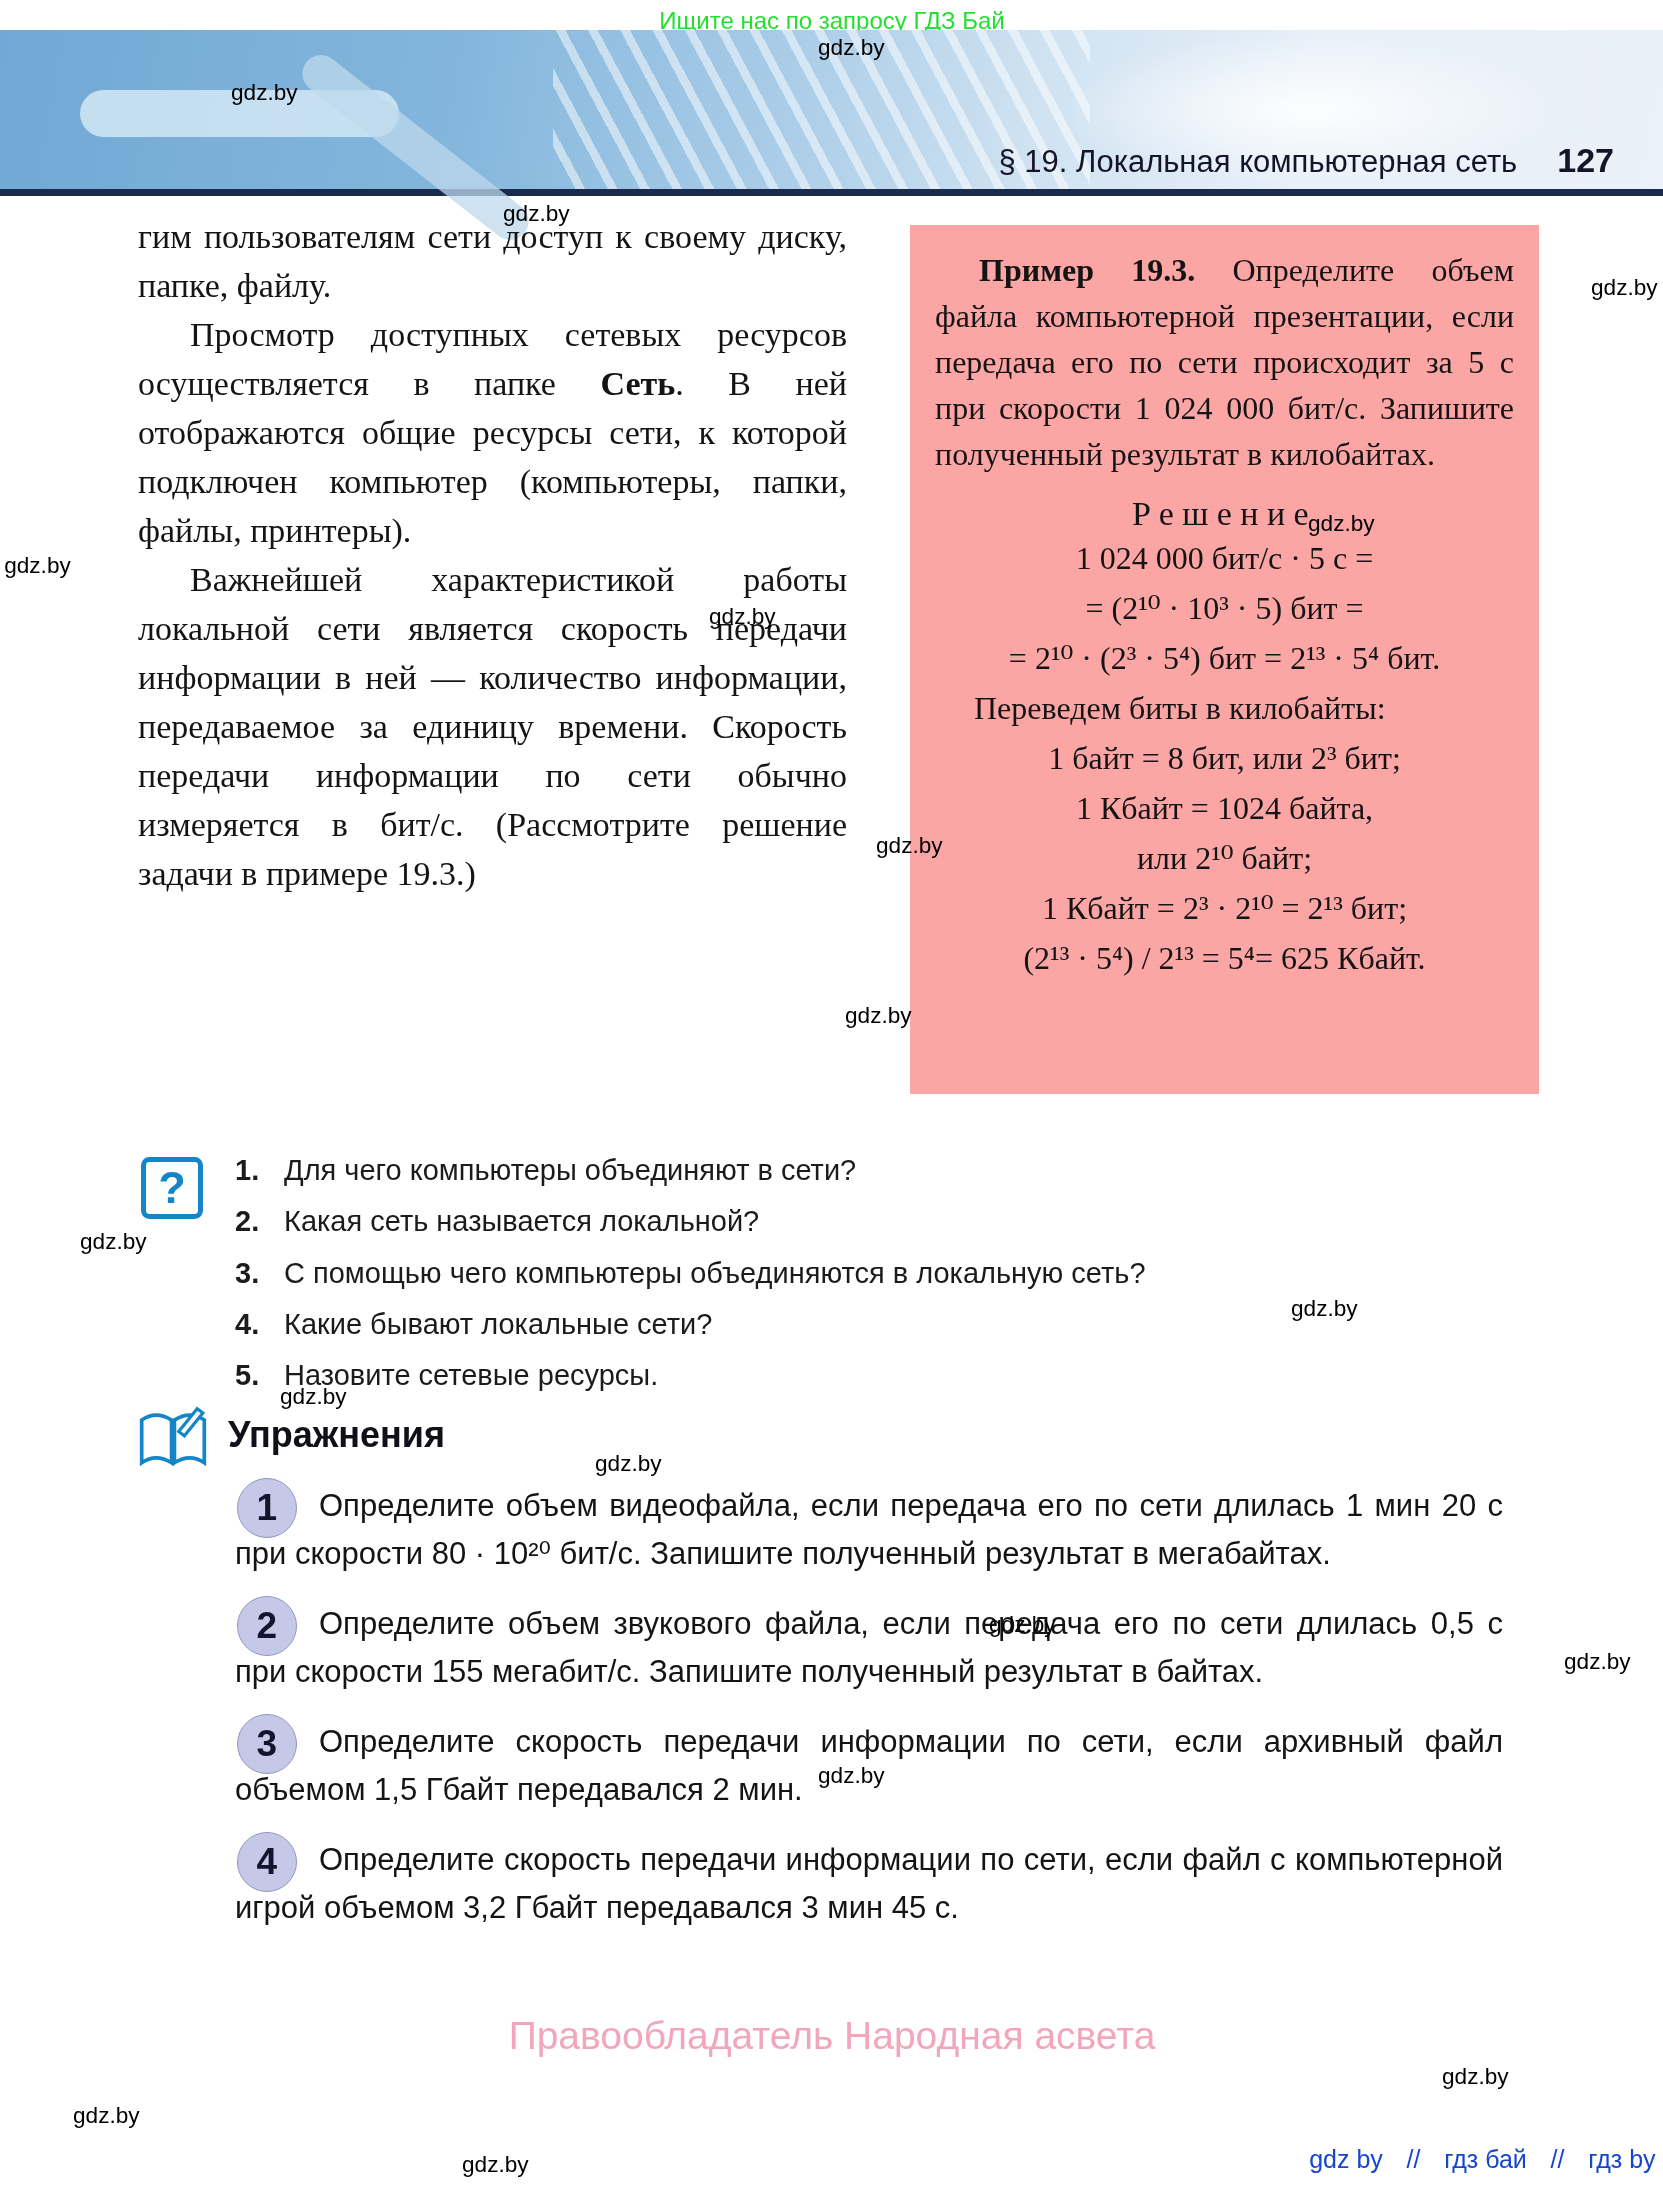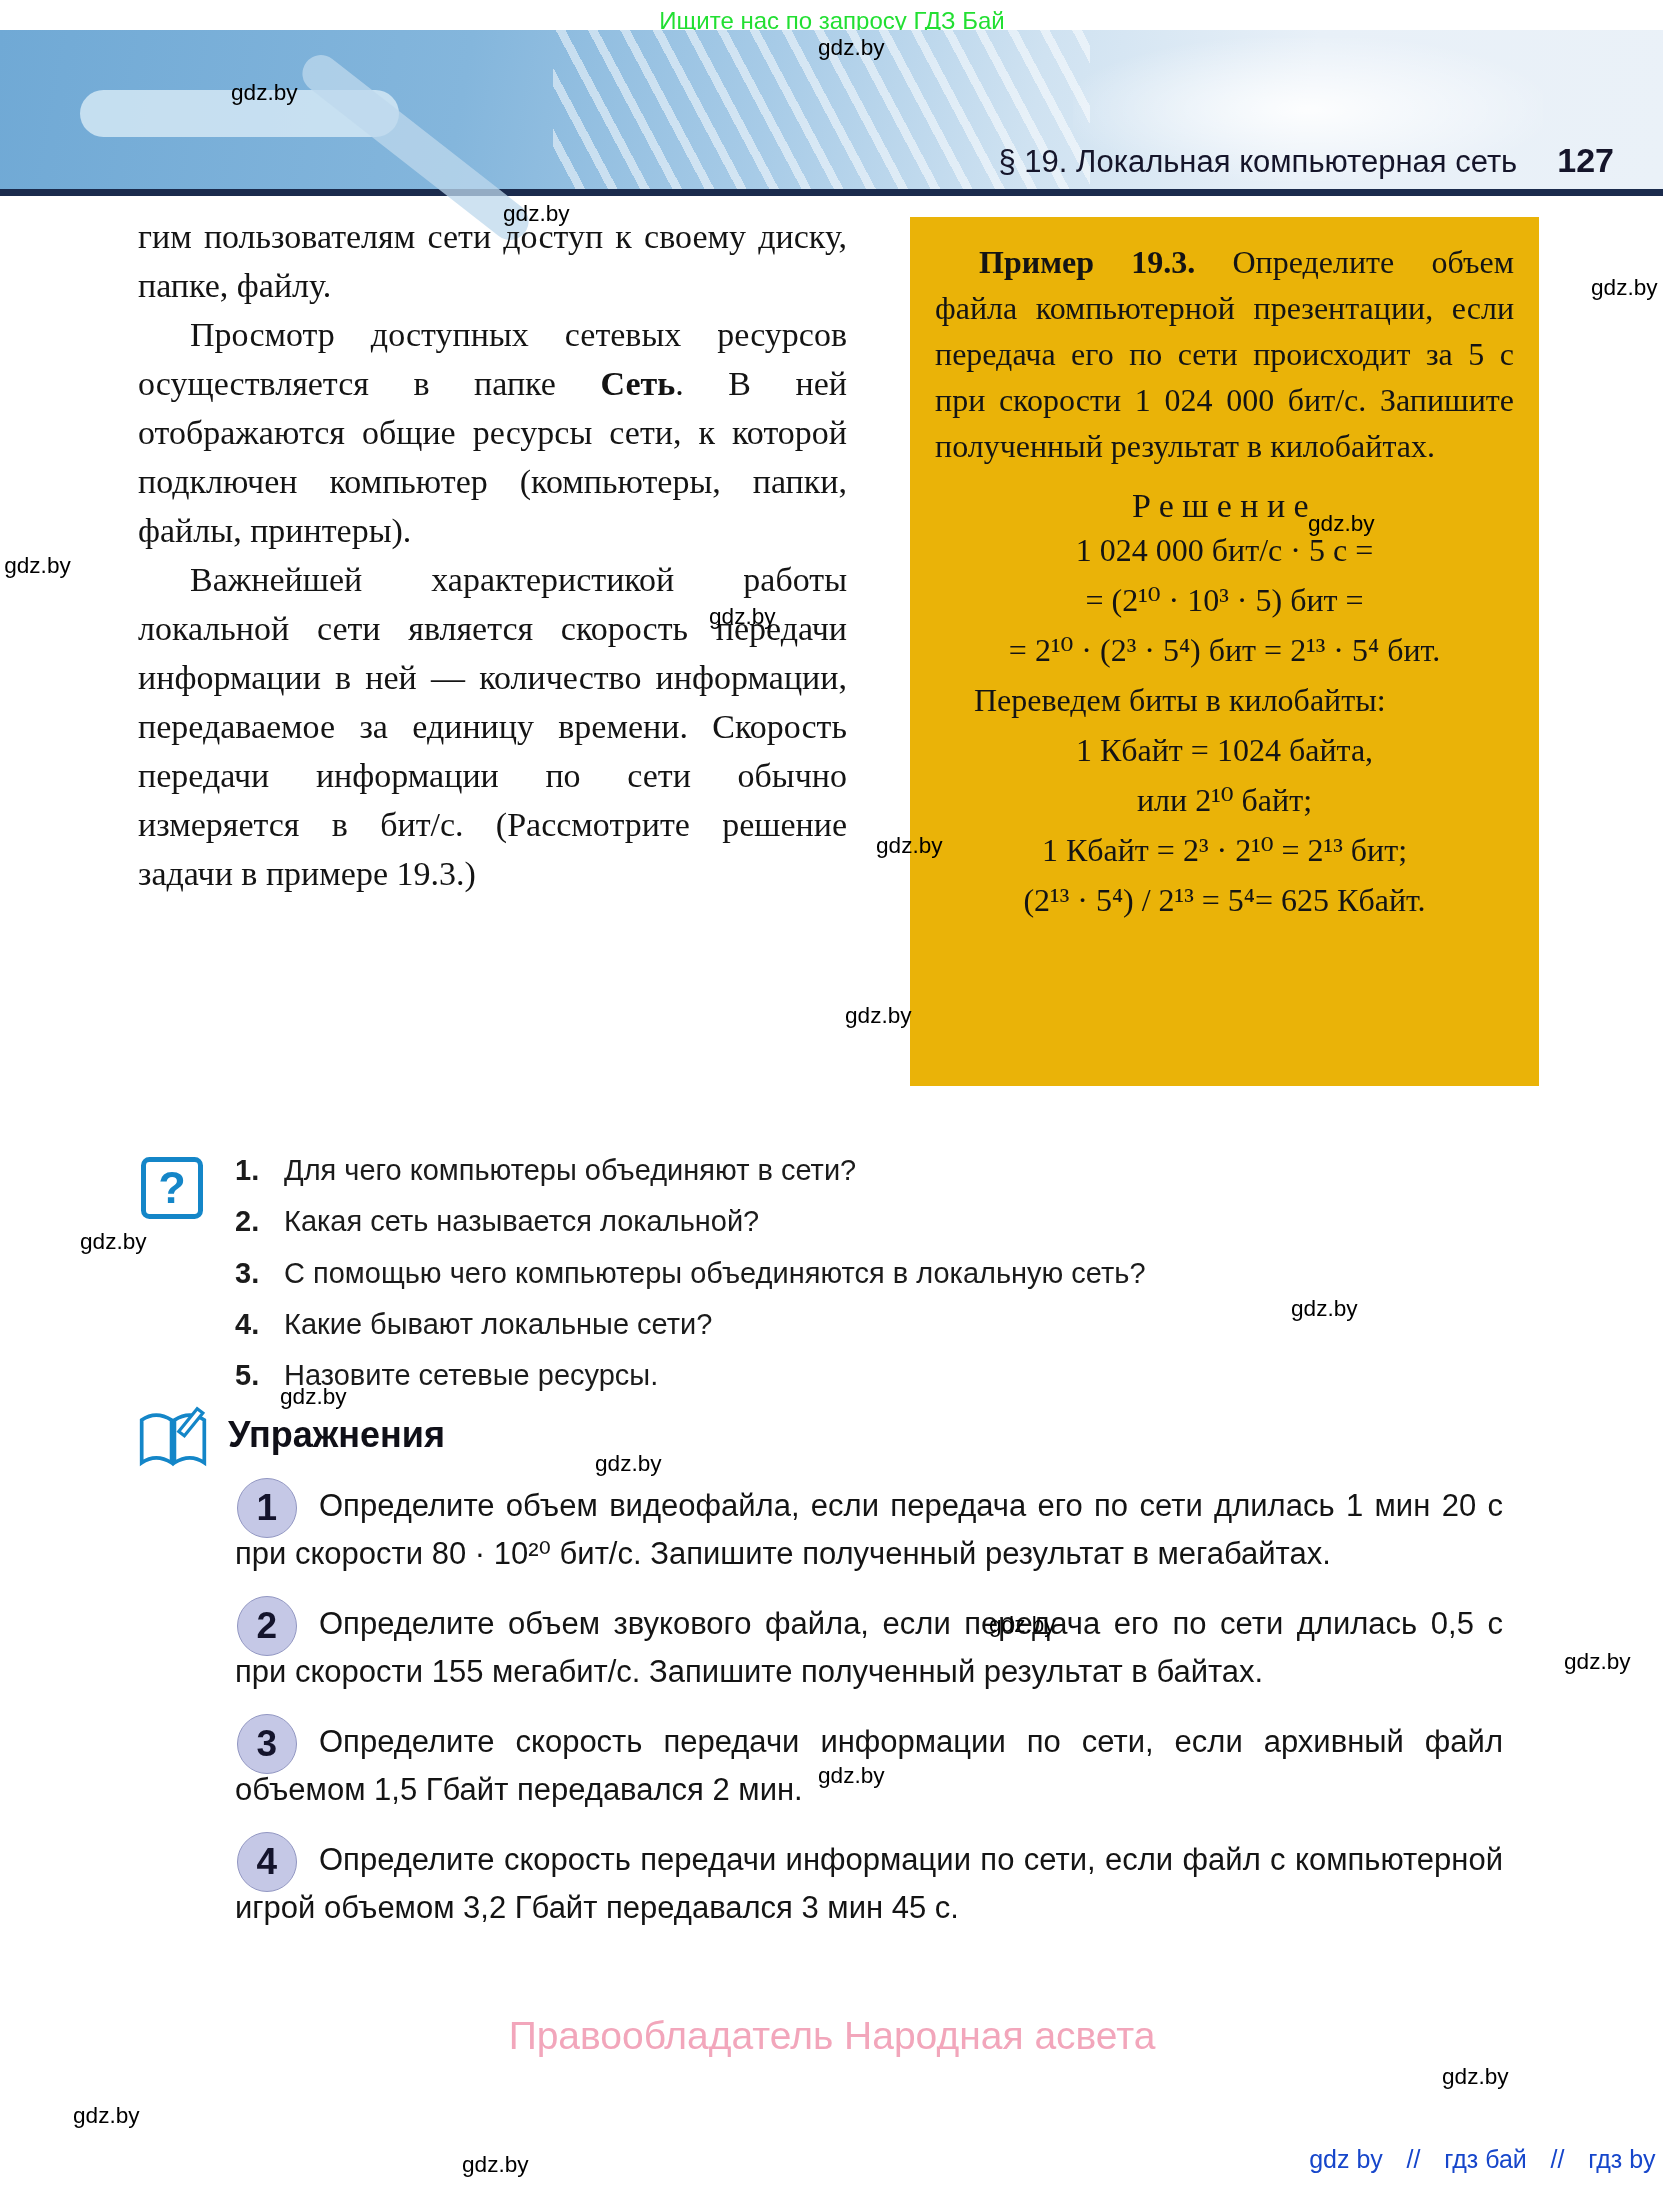--- a/index.html
+++ b/index.html
@@ -32,22 +32,22 @@
   .wm{position:absolute;font-family:"Liberation Sans","DejaVu Sans",sans-serif;
       font-size:22.6px;color:#000000;z-index:5;white-space:nowrap;}
 
   
   .leftcol{position:absolute;left:138px;top:212px;width:709px;
            font-size:34px;line-height:49px;text-align:justify;}
   .leftcol p{margin:0;}
   .leftcol p.ind{text-indent:52px;}
 
   
-  .exbox{position:absolute;left:910px;top:217px;width:629px;height:869px;
-         background:#eab308;box-sizing:border-box;padding:22px 25px 0 25px;}
+  .exbox{position:absolute;left:910px;top:225px;width:629px;height:869px;
+         background:#fca5a5;box-sizing:border-box;padding:22px 25px 0 25px;}
   .exbox .statement{font-size:32px;line-height:46px;text-align:justify;text-indent:44px;margin:0;}
   .exbox .sol-title{font-size:34px;text-align:center;letter-spacing:8.4px;margin-top:18.4px;}
   .exbox .sline{font-size:32px;line-height:50px;text-align:center;white-space:nowrap;}
   .exbox .sline.left{text-align:left;padding-left:39px;}
 
   
   .qicon{position:absolute;left:141px;top:1157px;width:52px;height:52px;border:5.9px solid #1486c8;
          border-radius:8.4px;display:flex;align-items:center;justify-content:center;
          font-family:"Liberation Sans","DejaVu Sans",sans-serif;
          font-size:45px;font-weight:bold;color:#1486c8;}
@@ -124,20 +124,21 @@
     <p class="ind">Важнейшей характеристикой работы локальной сети является скорость передачи информации в ней — количество информации, передаваемое за единицу времени. Скорость передачи информации по сети обычно измеряется в бит/с. (Рассмотрите решение задачи в примере 19.3.)</p>
   </div>
 
   <div class="exbox">
     <p class="statement"><b>Пример 19.3.</b><span> Определите объем файла компьютерной презентации, если передача его по сети происходит за 5 с при скорости 1 024 000 бит/с. Запишите полученный результат в килобайтах.</span></p>
     <div class="sol-title">Решение</div>
     <div class="sline">1 024 000 бит/с · 5 с =</div>
     <div class="sline">= (2¹⁰ · 10³ · 5) бит =</div>
     <div class="sline">= 2¹⁰ · (2³ · 5⁴) бит = 2¹³ · 5⁴ бит.</div>
     <div class="sline left">Переведем биты в килобайты:</div>
+    <div class="sline">1 байт = 8 бит, или 2³ бит;</div>
     <div class="sline">1 Кбайт = 1024 байта,</div>
     <div class="sline">или 2¹⁰ байт;</div>
     <div class="sline">1 Кбайт = 2³ · 2¹⁰ = 2¹³ бит;</div>
     <div class="sline">(2¹³ · 5⁴) / 2¹³ = 5⁴= 625 Кбайт.</div>
   </div>
 
   <div class="qicon">?</div>
   <div class="questions">
     <div class="q">
       <span class="qn">1.</span>

